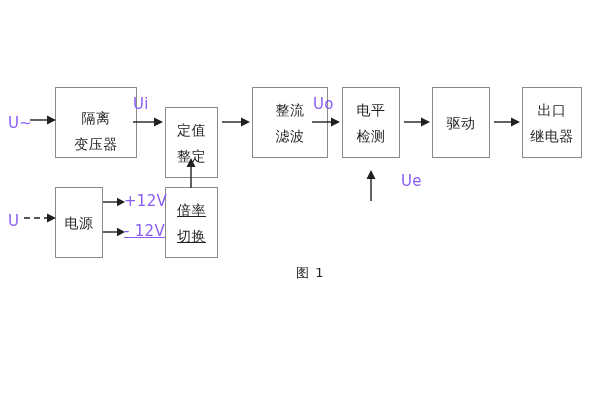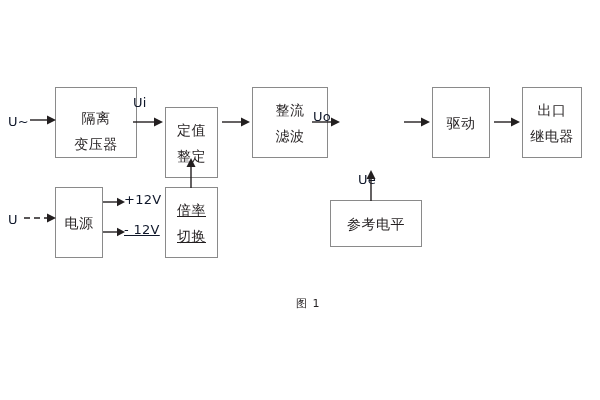--- a/index.html
+++ b/index.html
@@ -27,32 +27,31 @@
     color: #231f20;
   }
   .box .line {
     font-size: 14px;
     line-height: 26px;
     letter-spacing: 0.5px;
     white-space: nowrap;
   }
   .label {
     position: absolute;
-    font-size: 13px;
-    color: #0f172a;
+    font-size: 15px;
+    color: #8b5cf6;
     white-space: nowrap;
     letter-spacing: 0.3px;
   }
   .caption {
     position: absolute;
-    font-size: 11px;
+    font-size: 13px;
     color: #231f20;
     white-space: nowrap;
     letter-spacing: 1px;
-    margin-top: 32px;
   }
   .arrow {
     position: absolute;
   }
   .arrow svg { display: block; }
 </style>
 </head>
 <body>
 
 <div id="canvas">
@@ -65,52 +64,53 @@
   <div class="box" style="left:165px; top:87px; width:53px; height:71px;margin-top:20px;">
     <span class="line">定值</span>
     <span class="line">整定</span>
   </div>
 
   <div class="box" style="left:252px; top:87px; width:76px; height:71px;">
     <span class="line">整流</span>
     <span class="line">滤波</span>
   </div>
 
+  <div class="box" style="left:342px; top:87px; width:58px; height:71px;">
+    <span class="line">电平</span>
+    <span class="line">检测</span>
+  </div>
 
   <div class="box" style="left:432px; top:87px; width:58px; height:71px;">
     <span class="line">驱动</span>
   </div>
 
   <div class="box" style="left:522px; top:87px; width:60px; height:71px;">
     <span class="line">出口</span>
     <span class="line">继电器</span>
   </div>
 
   <div class="box" style="left:55px; top:187px; width:48px; height:71px;text-align:right;">
     <span class="line">电源</span>
   </div>
 
   <div class="box" style="left:165px; top:187px; width:53px; height:71px;text-decoration:underline;">
     <span class="line">倍率</span>
     <span class="line">切换</span>
   </div>
 
-  <div class="box" style="left:330px; top:200px; width:92px; height:47px;">
-    <span class="line">参考电平</span>
-  </div>
 
   <div class="label" style="left:8px; top:114px;">U~</div>
 
   <div class="label" style="left:8px; top:212px;">U</div>
 
   <div class="label" style="left:133px; top:95px;">Ui</div>
 
-  <div class="label" style="left:313px; top:109px;">Uo</div>
+  <div class="label" style="left:313px; top:95px;">Uo</div>
 
-  <div class="label" style="left:358px; top:172px;text-align:right;">Ue</div>
+  <div class="label" style="left:401px; top:172px;text-align:right;">Ue</div>
 
   <div class="label" style="left:124px; top:192px;">+12V</div>
 
   <div class="label" style="left:124px; top:222px;text-decoration:underline;">- 12V</div>
 
   <div class="arrow" style="left:30px; top:114px;">
     <svg width="26" height="12" viewBox="0 0 26 12">
       <line x1="0" y1="6" x2="17" y2="6" stroke="#231f20" stroke-width="1.4"></line>
       <polygon points="17,1.5 26,6 17,10.5" fill="#231f20"></polygon>
     </svg>

